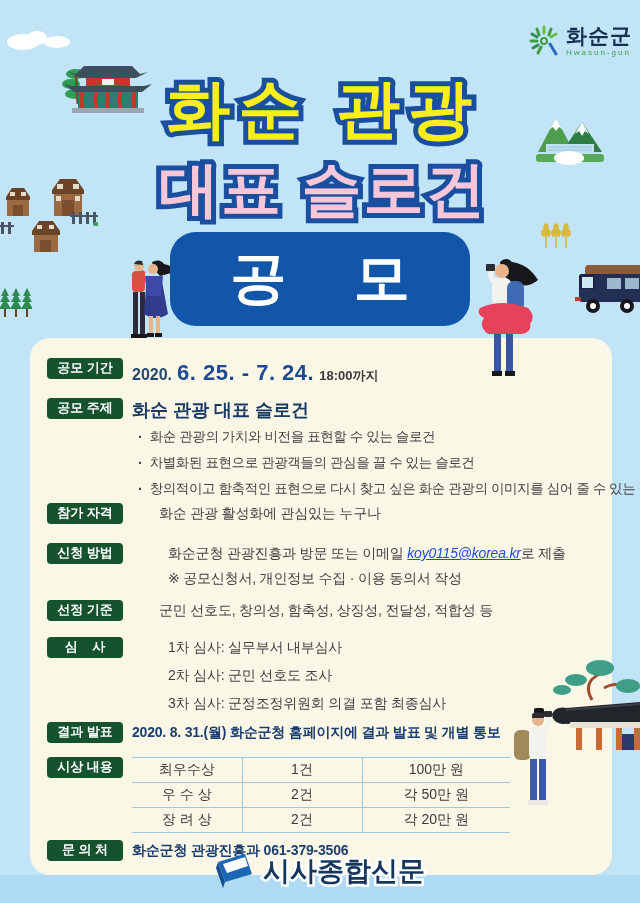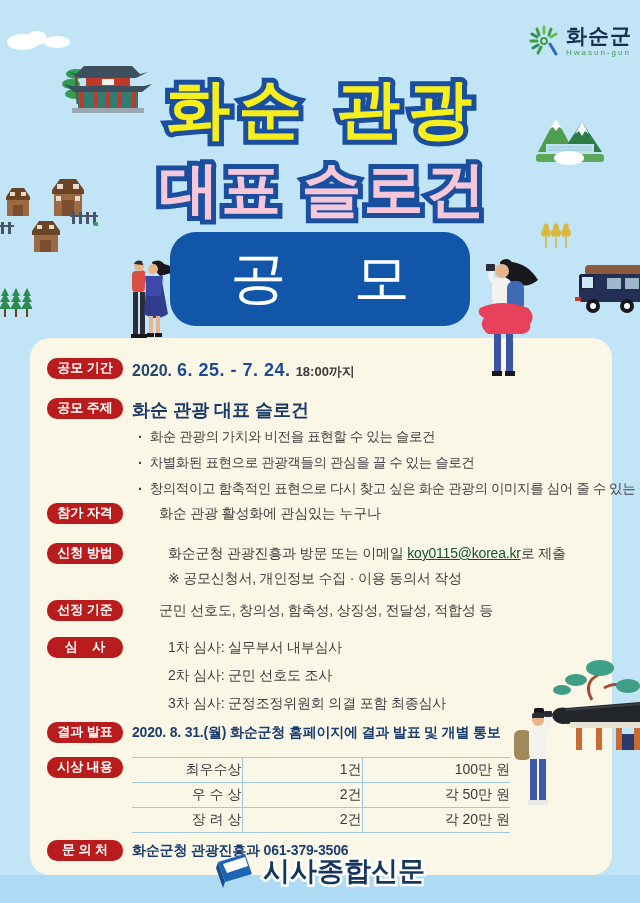--- a/index.html
+++ b/index.html
@@ -24,61 +24,61 @@
     paint-order:stroke fill;
   }
   .title-1 { top:66px;  font-size:64px; color:#f8ee1b; -webkit-text-stroke:10px #1a4fa0; letter-spacing:8px; }
   .title-2 { top:150px; font-size:60px; color:#f6c6d9; -webkit-text-stroke:10px #1a4fa0; letter-spacing:2px; }
   .title-box {
     left:170px; top:232px; width:300px; height:94px;
     background:#1156a8; border-radius:26px;
     display:flex; align-items:center; justify-content:center;
   }
   .title-box span {
-    color:#ffffff; font-size:56px; font-weight:normal; letter-spacing:26px;
+    color:#ffffff; font-size:56px; font-weight:bold; letter-spacing:26px;
     padding-left:26px; white-space:pre;
   }
 
   
   .panel {
     left:30px; top:338px; width:582px; height:537px;
     background:#fbf7e6; border-radius:20px;
   }
   .strip-bottom { left:0; top:875px; width:640px; height:28px; background:#aedaf3; }
 
   
   .row { left:47px; display:flex; align-items:flex-start; z-index:5; }
   .badge {
-    flex:0 0 auto; width:76px; padding:3px 0; background:#b91c1c;
+    flex:0 0 auto; width:76px; padding:3px 0; background:#14532d;
     color:#ffffff; font-size:13px; font-weight:bold; text-align:center;
-    border-radius:10px; white-space:pre; line-height:1.15;
+    border-radius:4px; white-space:pre; line-height:1.15;
   }
   .content { margin-left:9px; padding-top:2px; }
   .val { font-size:14px; color:#3f3f3f; letter-spacing:-0.2px;margin-left:36px; }
   .val-bold { font-size:14px; font-weight:bold; color:#1b3e70; letter-spacing:-0.2px; }
   .topic-title { font-size:18px; font-weight:bold; color:#1a3a66; letter-spacing:0; padding-top:0; }
 
   .period-line { display:flex; align-items:baseline; gap:5px; white-space:nowrap; }
   .period-year { font-size:16px; font-weight:bold; color:#24476e; }
-  .period-dates { font-size:18px; font-weight:bold; color:#1c4a94; letter-spacing:0.5px; }
+  .period-dates { font-size:22px; font-weight:bold; color:#1c4a94; letter-spacing:0.5px; }
   .period-time { font-size:13px; font-weight:bold; color:#3a3a3a; }
 
   .bullet-line { display:flex; gap:7px; margin-bottom:8px; }
   .bullet-line .dot::before { content:"\00B7"; font-weight:bold; color:#3f3f3f; font-size:14px; }
   .bullet-text { font-size:13.5px; color:#424242; letter-spacing:-0.4px; white-space:nowrap;text-align:center; }
 
-  .email-link { text-decoration:underline; color:#14532d; }
+  .email-link { text-decoration:underline; color:#1d4ed8;font-style:italic; }
   .note-line { margin-top:7px; }
   .round-line { margin-bottom:10px; white-space:nowrap; }
 
   
   .awards-table { border-collapse:collapse; margin-left:9px; margin-top:0; }
   .awards-table td {
     border-top:1px solid #9cc8e0; border-bottom:1px solid #9cc8e0;
-    font-size:14px; color:#3a3a3a; text-align:right; padding:3px 0;
+    font-size:14px; color:#3a3a3a; text-align:center; padding:3px 0;
   }
   .awards-table td.c1 { width:110px; border-right:1px solid #9cc8e0; }
   .awards-table td.c2 { width:120px; border-right:1px solid #9cc8e0; }
   .awards-table td.c3 { width:148px; }
 
   
   .footer-logo { left:50%; transform:translateX(-50%); top:852px; display:flex; align-items:center; gap:8px; z-index:6; }
   .footer-name {
     font-size:27px; font-weight:bold; color:#16365c; letter-spacing:0;
     -webkit-text-stroke:5px #ffffff; paint-order:stroke fill; white-space:nowrap;

